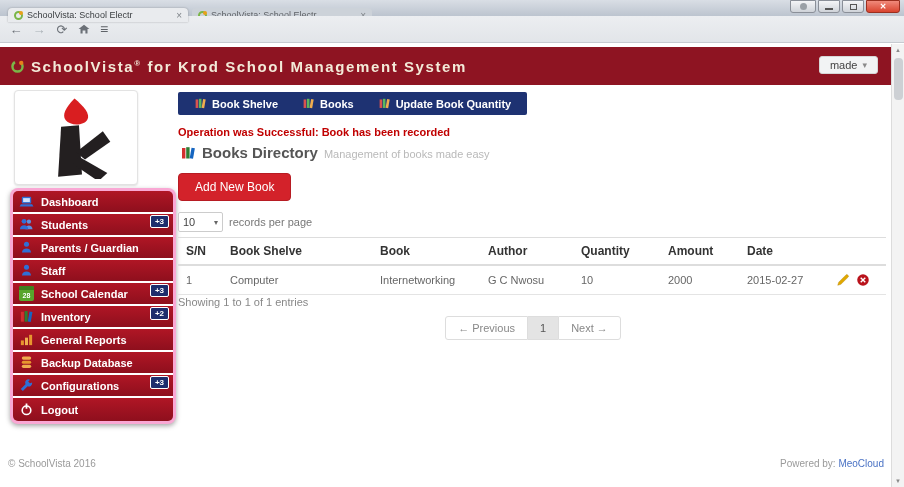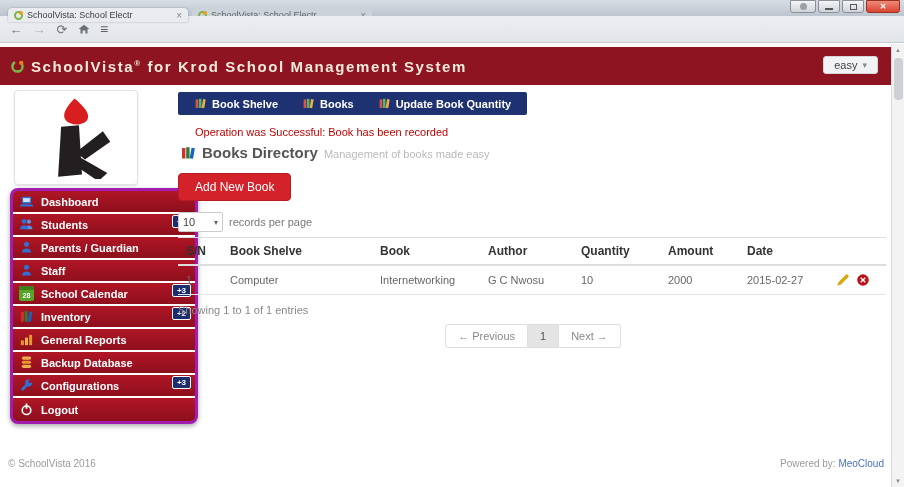--- a/index.html
+++ b/index.html
@@ -61,21 +61,21 @@
   .brand sup { font-size:8px; }
   .admin-btn { position:absolute; right:26px; top:9px; background:#f2f3f4; border:1px solid #d6d6d6;
                border-radius:3px; font-size:11px; color:#444; padding:2px 10px; display:flex;
                align-items:center; gap:5px; }
   .admin-btn .caret { color:#8a8a8a; font-size:9px; }
 
   
   .logo-card { position:absolute; left:14px; top:90px; width:124px; height:95px;
                background:#fff; border:1px solid #e3e3e3; border-radius:4px;
                box-shadow:0 1px 2px rgba(0,0,0,.12); display:flex; align-items:center; justify-content:center; }
-  .sidebar { position:absolute; left:10px; top:188px; width:188px; background:#a21caf;
+  .sidebar { position:absolute; left:10px; top:188px; width:166px; background:#f9a8d4;
              border-radius:8px; padding:3px; box-shadow:0 2px 5px rgba(0,0,0,.35); }
   .side-item { position:relative; height:23px; display:flex; align-items:center; gap:7px;
                padding:0 6px; background:linear-gradient(#b01625,#8e0f1d);
                border-bottom:2px solid #fff; cursor:pointer; }
   .side-item:first-child { border-radius:5px 5px 0 0; }
   .side-item:last-child { border-bottom:none; border-radius:0 0 5px 5px; }
   .side-item .lbl { color:#fff; font-size:11px; font-weight:bold; }
   .badge { position:absolute; right:4px; top:1px; background:#1d2d6d; color:#fff;
            font-size:8px; font-weight:bold; padding:1px 4px; border-radius:2px; border:1px solid #fff; }
   .cal-icon { width:15px; height:15px; background:#58a52c; border-radius:2px; position:relative;
@@ -84,21 +84,21 @@
                       background:#3e7f1d; border-radius:2px 2px 0 0; }
   .cal-icon .day { position:absolute; bottom:0; width:100%; text-align:center; color:#fff;
                    font-size:7px; font-weight:bold; line-height:11px; }
 
   
   .main { position:absolute; left:178px; top:85px; width:710px; }
   .navtabs { margin-top:7px; display:inline-flex; background:#1e3272; border-radius:2px;
              padding:3px 6px; gap:4px; }
   .navtab { display:flex; align-items:center; gap:5px; color:#fff; font-size:11px; font-weight:bold;
             padding:2px 10px; cursor:pointer; }
-  .alert { margin:11px 0 0 17px; color:#c00000; font-size:11px; font-weight:normal; }
+  .alert { margin:11px 0 0 0; color:#c00000; font-size:11px; font-weight:bold; }
   .page-head { margin:6px 0 0 2px; display:flex; align-items:baseline; gap:6px; }
   .page-title { font-size:15px; font-weight:bold; color:#555; }
   .page-sub { font-size:11px; color:#b9b9b9; }
   .add-btn { margin-top:12px; display:inline-block; background:#d3222a; color:#fff; font-size:12px;
              padding:6px 16px; border:1px solid #b71c23; border-radius:4px; cursor:pointer; }
 
   .controls { margin-top:11px; height:22px; position:relative; font-size:11px; color:#777; }
   .perpage { display:flex; align-items:center; gap:6px; }
   .select { width:45px; height:20px; border:1px solid #ccc; border-radius:2px; background:#fff;
             display:flex; align-items:center; justify-content:space-between; padding:0 4px;
@@ -115,21 +115,21 @@
   table.books th:nth-child(1), table.books td:nth-child(1) { width:44px; }
   table.books th:nth-child(2), table.books td:nth-child(2) { width:150px; }
   table.books th:nth-child(3), table.books td:nth-child(3) { width:108px; }
   table.books th:nth-child(4), table.books td:nth-child(4) { width:93px; }
   table.books th:nth-child(5), table.books td:nth-child(5) { width:87px; }
   table.books th:nth-child(6), table.books td:nth-child(6) { width:79px; }
   table.books th:nth-child(7), table.books td:nth-child(7) { width:89px; }
   .row-actions { display:flex; gap:6px; align-items:center; }
   .row-actions svg { cursor:pointer; }
 
-  .summary { margin-top:9px; font-size:11px; color:#888; }
+  .summary { margin-top:1px; font-size:11px; color:#888; }
   .pager { margin-top:8px; display:flex; justify-content:center;text-align:right; }
   .pager .pg { border:1px solid #ddd; background:#fff; color:#888; font-size:11px;
                padding:5px 12px; cursor:pointer; }
   .pager .pg.prev { border-radius:3px 0 0 3px; }
   .pager .pg.num { border-left:none; border-right:none; background:#e4e4e4; color:#555; }
   .pager .pg.next { border-radius:0 3px 3px 0; }
 
   
   .site-footer { position:absolute; top:458px; left:0; width:904px; font-size:10px; color:#9a9a9a; }
   .site-footer .left { position:absolute; left:8px; }
@@ -188,21 +188,21 @@
 
 <div class="site-header">
   <div class="brand">
     <svg width="15" height="15" viewBox="0 0 16 16">
       <circle cx="8" cy="8" r="5.4" fill="none" stroke="#7ab648" stroke-width="2.6" stroke-dasharray="22 7"></circle>
       <circle cx="12" cy="4.2" r="2.3" fill="#e8801a"></circle>
     </svg>
     <span><span>SchoolVista</span><sup>®</sup> <span>for Krod School Management System</span></span>
   </div>
   <div class="admin-btn">
-    <span>easy</span>
+    <span>made</span>
     <span class="caret">▾</span>
   </div>
 </div>
 
 <div class="logo-card">
   <svg width="76" height="82" viewBox="0 0 100 110">
     <path d="M48 2 C36 14 31 24 36 31 C42 39 60 39 65 31 C70 23 60 12 48 2 Z" fill="#d91e20"></path>
     <polygon points="30,40 54,38 58,104 26,107" fill="#231f20"></polygon>
     <polygon points="50,74 86,46 96,60 62,84" fill="#231f20"></polygon>
     <polygon points="54,80 92,102 80,113 46,90" fill="#231f20"></polygon>

